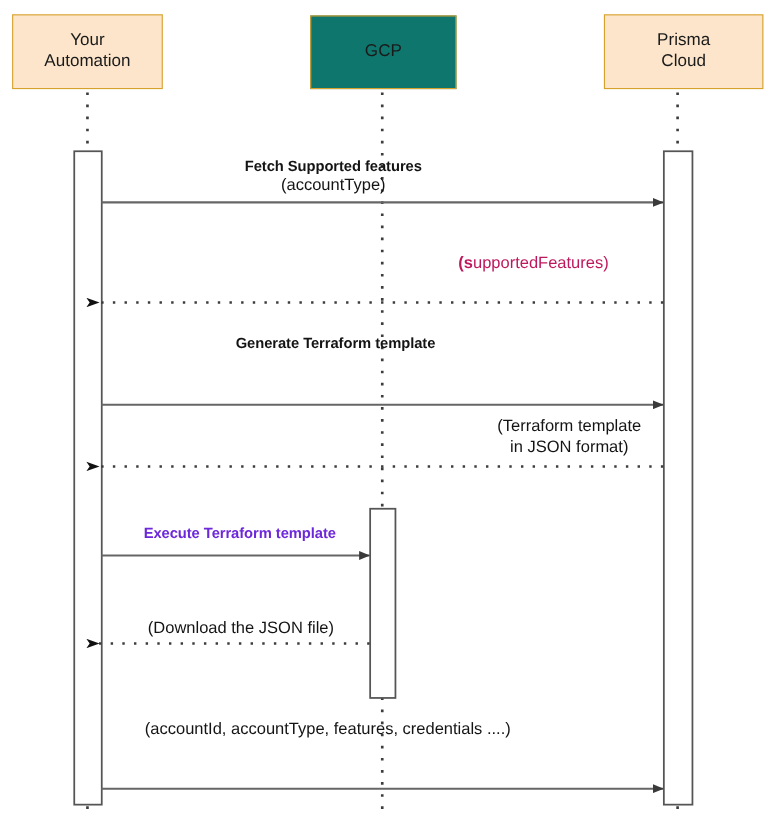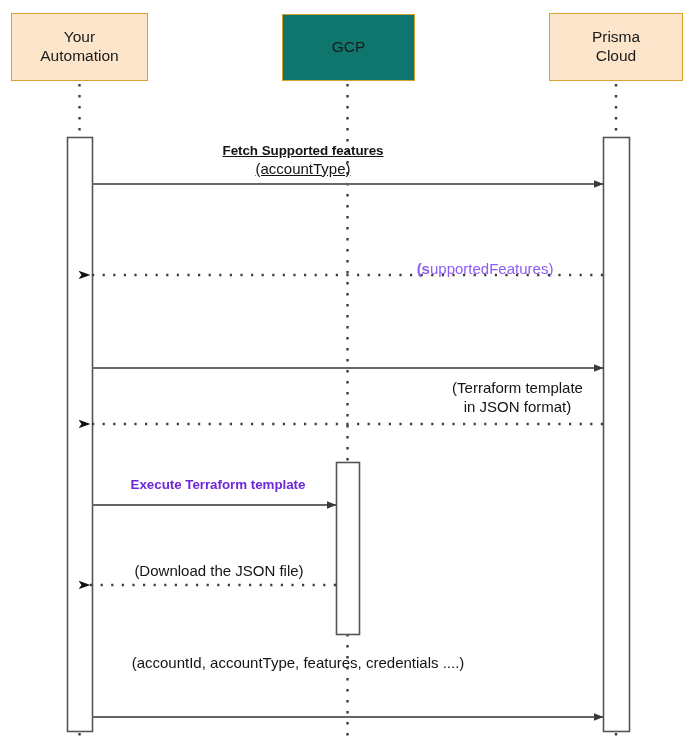--- a/index.html
+++ b/index.html
@@ -106,30 +106,30 @@
   </svg>
 
   <div id="participants-layer">
       <div class="participant-box" style="left: 11px; top: 13px; width: 137px; height: 68px; background: rgb(252, 229, 202); border-color: rgb(214, 162, 46);">
         <span class="participant-label">Your
 Automation</span>
       </div>
       <div class="participant-box" style="left: 282px; top: 14px; width: 133px; height: 67px; background: #0f766e; border-color: rgb(214, 162, 46);">
         <span class="participant-label">GCP</span>
       </div>
-      <div class="participant-box" style="left: 549px; top: 13px; width: 134px; height: 68px; background: rgb(252, 229, 202); border-color: rgb(214, 162, 46);">
+      <div class="participant-box" style="left: 549px; top: 13px; width: 145px; height: 68px; background: rgb(252, 229, 202); border-color: rgb(214, 162, 46);">
         <span class="participant-label">Prisma
 Cloud</span>
       </div>
     </div>
 
   <div id="labels-layer">
-      <div class="msg-label" style="left: 93px; top: 143px; width: 420px; color: rgb(20, 20, 20); text-decoration: underline;"><span class="msg-title">Fetch Supported features</span><span class="msg-params">(accountType)</span></div>
-      <div class="msg-label" style="left: 370px; top: 231px; width: 230px; color: #8b5cf6; margin-top: 29px;"><span class="msg-params b-paren">(supportedFeatures)</span></div>
-      <div class="msg-label" style="left: 86px; top: 304px; width: 438px; color: rgb(20, 20, 20);"></div>
+      <div class="msg-label" style="left: 93px; top: 143px; width: 420px; color: rgb(20, 20, 20);"><span class="msg-title">Fetch Supported features</span><span class="msg-params">(accountType)</span></div>
+      <div class="msg-label" style="left: 370px; top: 231px; width: 230px; color: #be185d;"><span class="msg-params b-paren">(supportedFeatures)</span></div>
+      <div class="msg-label" style="left: 86px; top: 304px; width: 438px; color: rgb(20, 20, 20);"><span class="msg-title">Generate Terraform template</span></div>
       <div class="msg-label" style="left: 420px; top: 379px; width: 195px; color: rgb(20, 20, 20);"><span class="msg-params">(Terraform template
 in JSON format)</span></div>
       <div class="msg-label" style="left: 88px; top: 477px; width: 260px; color: #6d28d9; text-align: center;"><span class="msg-title">Execute Terraform template</span></div>
       <div class="msg-label" style="left: 92px; top: 562px; width: 254px; color: rgb(20, 20, 20); text-align: center;"><span class="msg-params">(Download the JSON file)</span></div>
       <div class="msg-label" style="left: 73px; top: 654px; width: 450px; color: rgb(20, 20, 20);"><span class="msg-params">(accountId, accountType, features, credentials ....)</span></div>
     </div>
 
 </div>
 
 </body></html>

